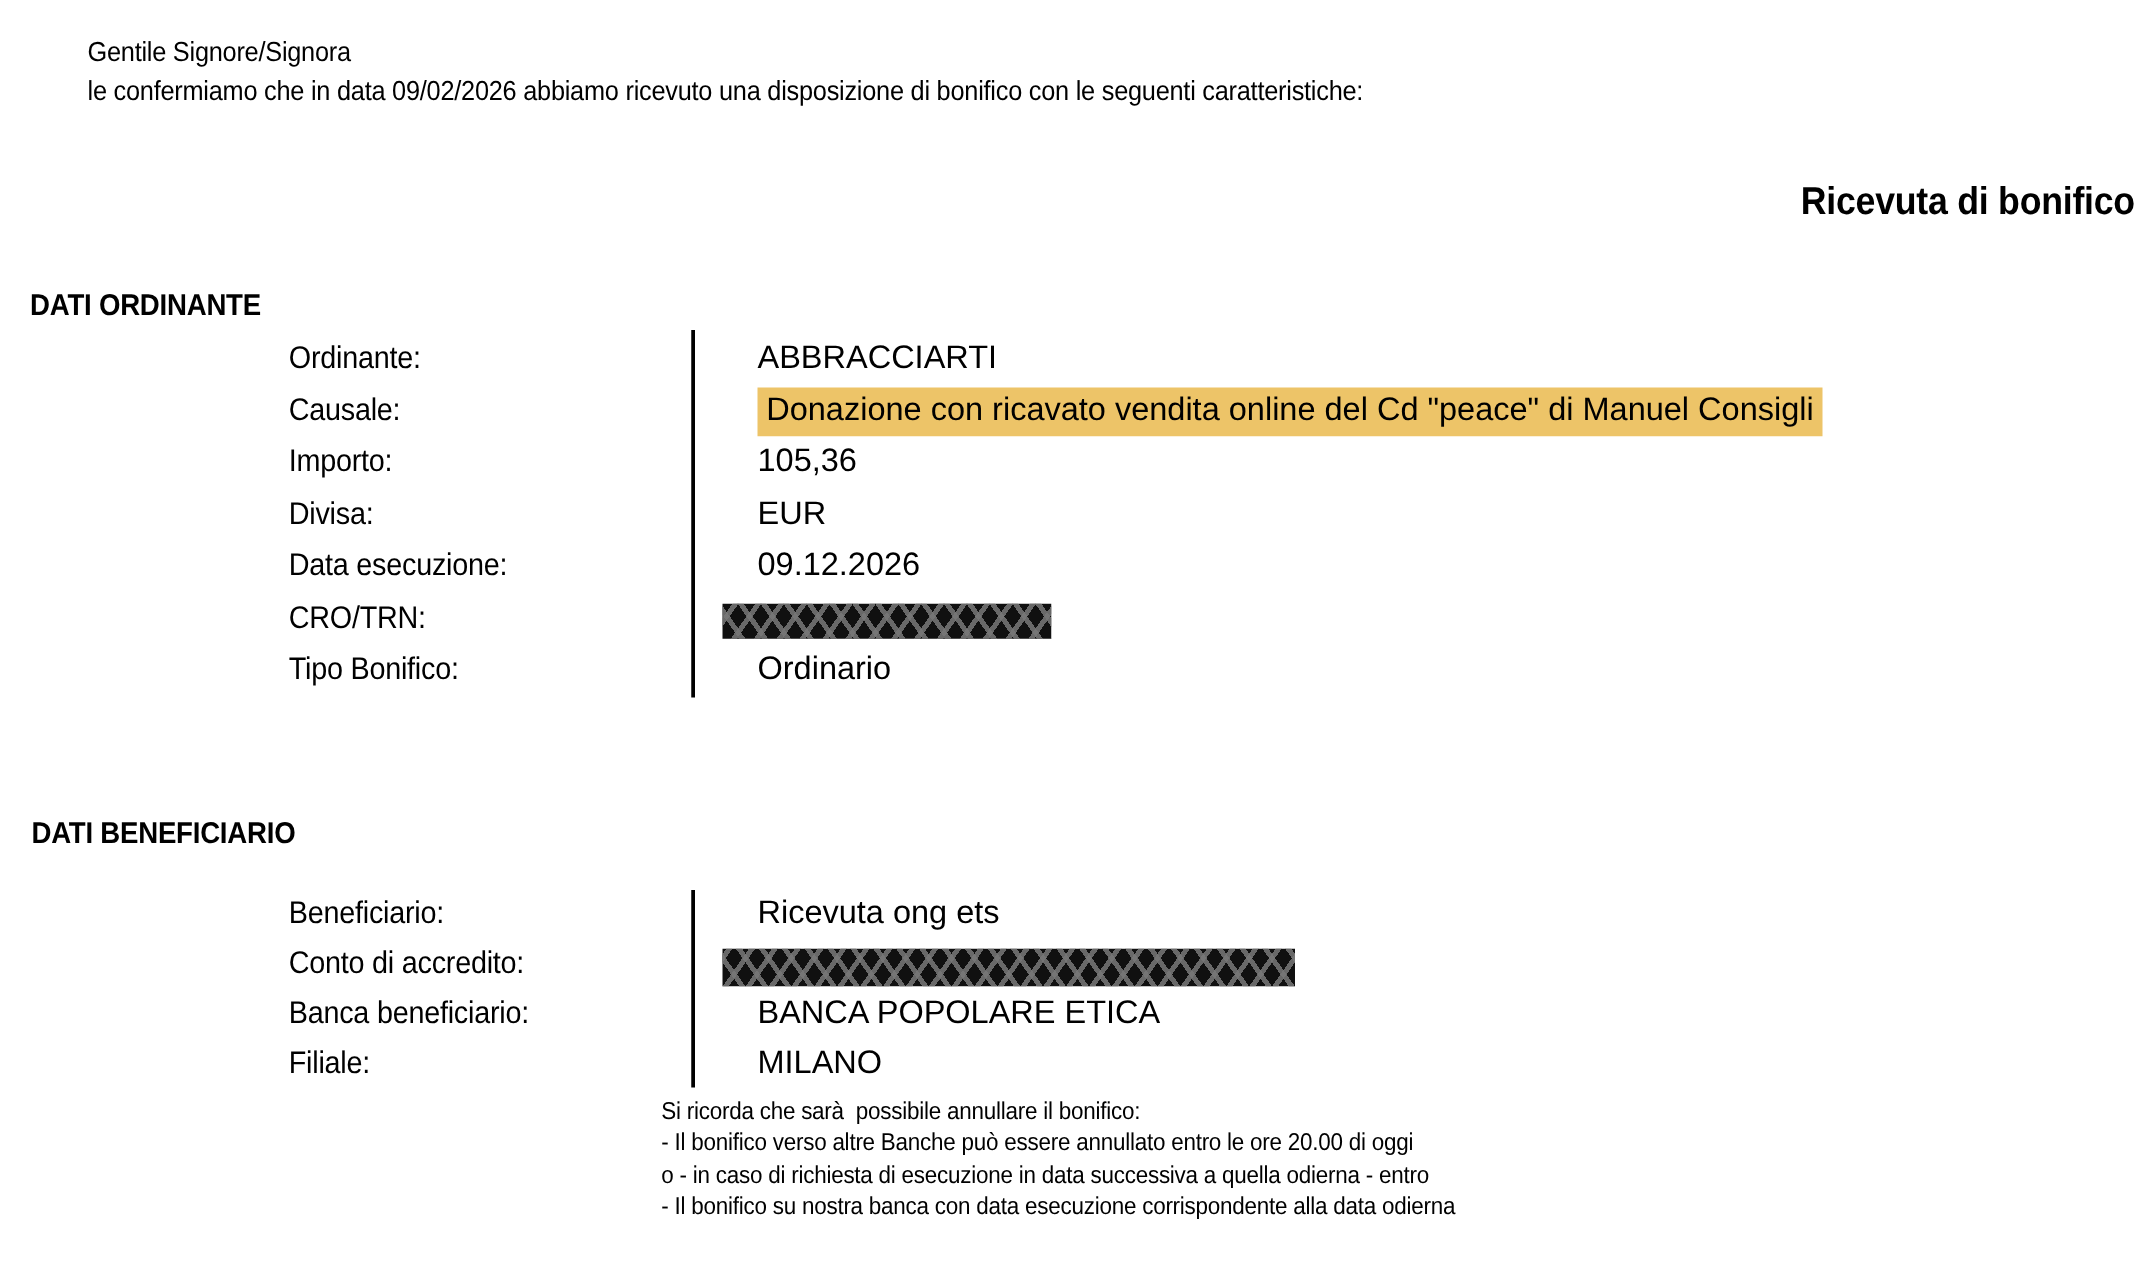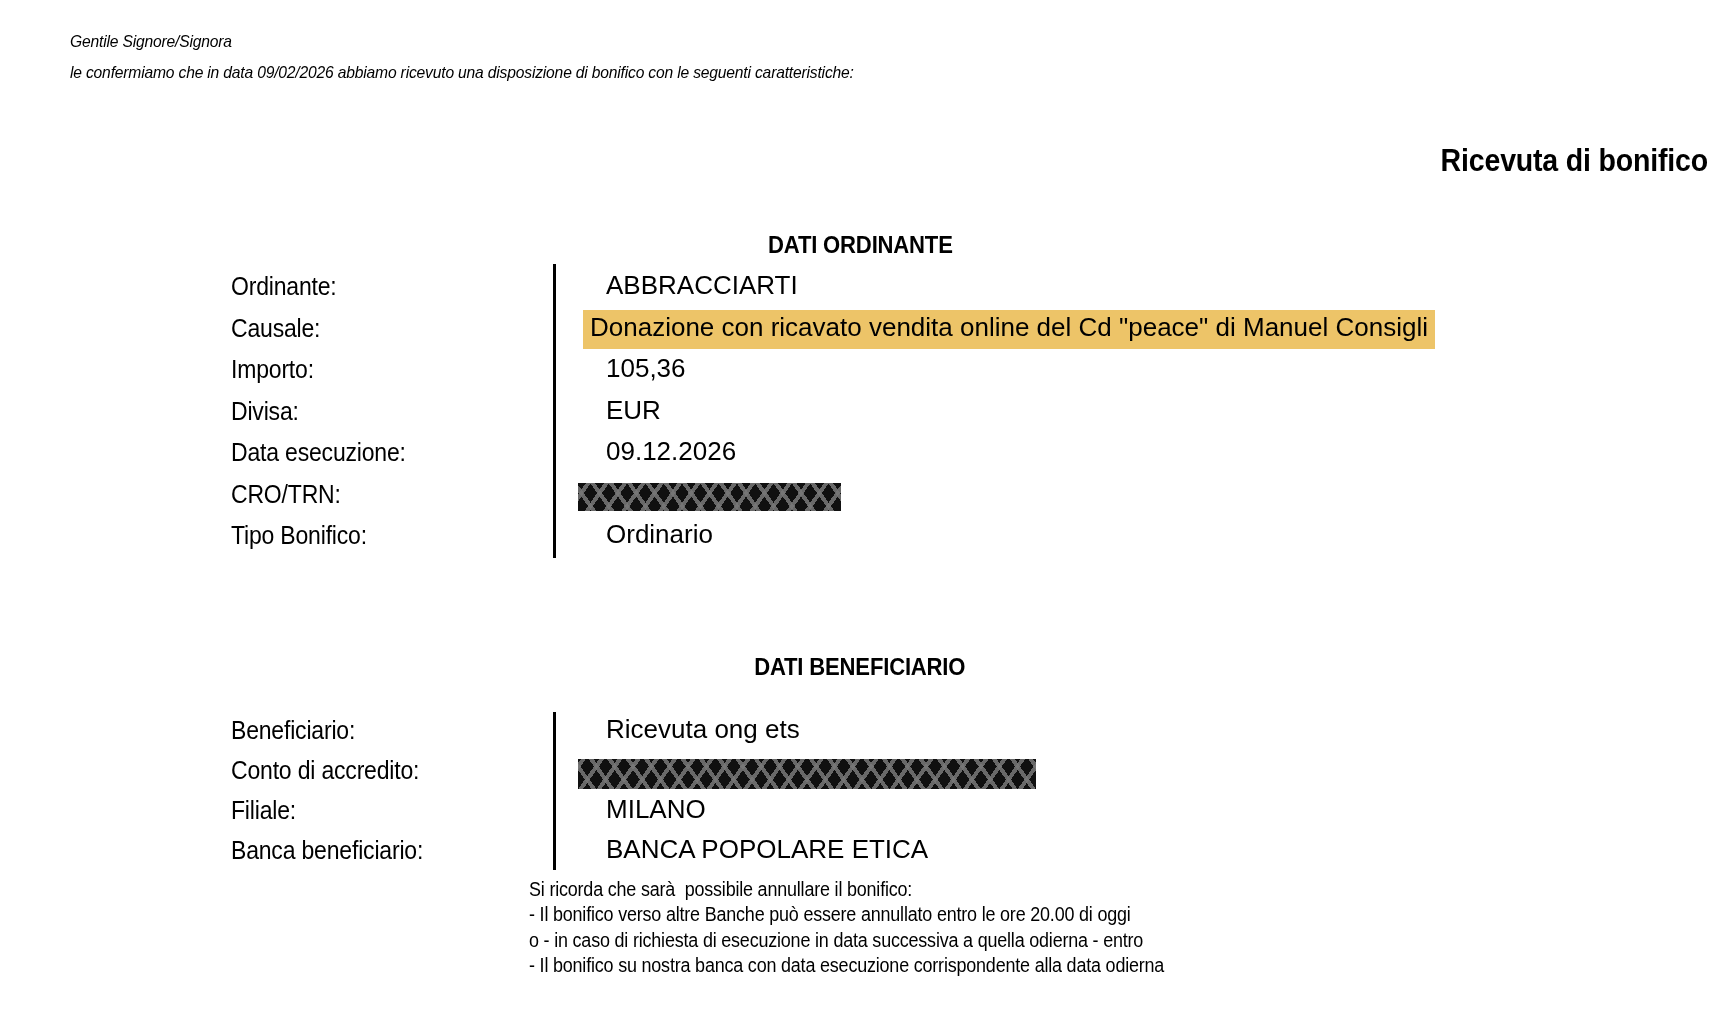--- a/index.html
+++ b/index.html
@@ -20,24 +20,24 @@
     white-space:pre;
     letter-spacing:-0.2px;
   }
   .cond-c {
     display:inline-block;
     transform:scaleX(0.92);
     transform-origin:50% 50%;
     white-space:pre;
     letter-spacing:-0.2px;
   }
-  .greeting { font-size:17px; line-height:31px;font-style:italic; }
+  .greeting { font-size:22px; line-height:31px; }
   .title-wrap { left:0; right:0; top:143px; text-align:right; }
   .title { font-size:31px; font-weight:bold; }
-  .sec-header-wrap { left:0; right:0; text-align:center; }
+  .sec-header-wrap { left:0; right:0; text-align:left;padding-left:16px; }
   .sec-header { font-size:24px; font-weight:bold; }
 
   .fields { position:absolute; left:231px; width:1420px; }
   .vline {
     position:absolute;
     left:322px;
     width:2.5px;
     background:#000;
   }
   .row { position:relative; }
@@ -47,21 +47,21 @@
     position:absolute; left:0; top:0;
     font-size:25px;
   }
   .fvalue {
     position:absolute; left:347px; top:-2px;
     font-size:26px;
     white-space:pre;
     margin-left:28px;
   }
   .fvalue.hl {
-    left:324px;
+    left:347px;
     top:-4px;
     padding:2px 7px 6px 7px;
     text-align:center;
   }
   .redacted {
     position:absolute; left:347px; top:3px;
     background-color:#101010;
     background-image:
       repeating-linear-gradient(55deg,  rgba(120,120,120,0) 0 11px, rgba(120,120,120,0.85) 11px 15px),
       repeating-linear-gradient(-55deg, rgba(120,120,120,0) 0 11px, rgba(120,120,120,0.85) 11px 15px);
@@ -132,26 +132,26 @@
 
     <div class="row">
       <span class="flabel cond">Beneficiario:</span>
       <span class="fvalue">Ricevuta ong ets</span>
     </div>
     <div class="row">
       <span class="flabel cond">Conto di accredito:</span>
       <div class="redacted conto"></div>
     </div>
     <div class="row">
+      <span class="flabel cond">Banca beneficiario:</span>
+      <span class="fvalue">BANCA POPOLARE ETICA</span>
+    </div>
+    <div class="row">
       <span class="flabel cond">Filiale:</span>
       <span class="fvalue">MILANO</span>
-    </div>
-    <div class="row">
-      <span class="flabel cond">Banca beneficiario:</span>
-      <span class="fvalue">BANCA POPOLARE ETICA</span>
     </div>
   </div>
 
   <div class="abs notes">
     <span class="note-line"><span class="cond">Si ricorda che sarà  possibile annullare il bonifico:</span></span>
     <span class="note-line"><span class="cond">- Il bonifico verso altre Banche può essere annullato entro le ore 20.00 di oggi</span></span>
     <span class="note-line"><span class="cond">o - in caso di richiesta di esecuzione in data successiva a quella odierna - entro</span></span>
     <span class="note-line"><span class="cond">- Il bonifico su nostra banca con data esecuzione corrispondente alla data odierna</span></span>
   </div>
 

